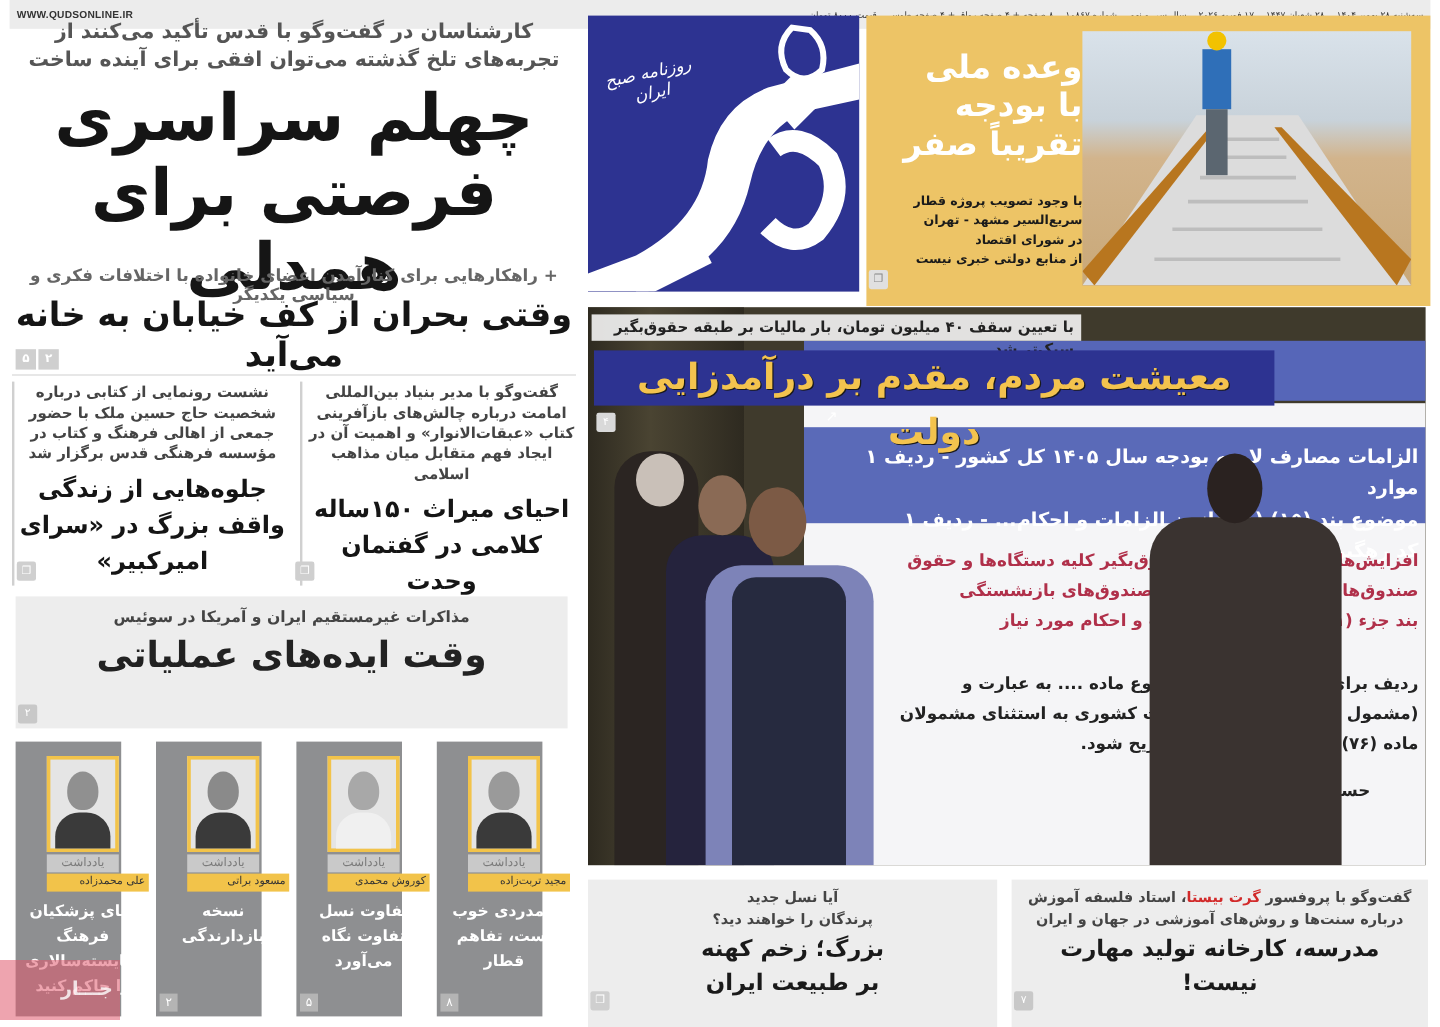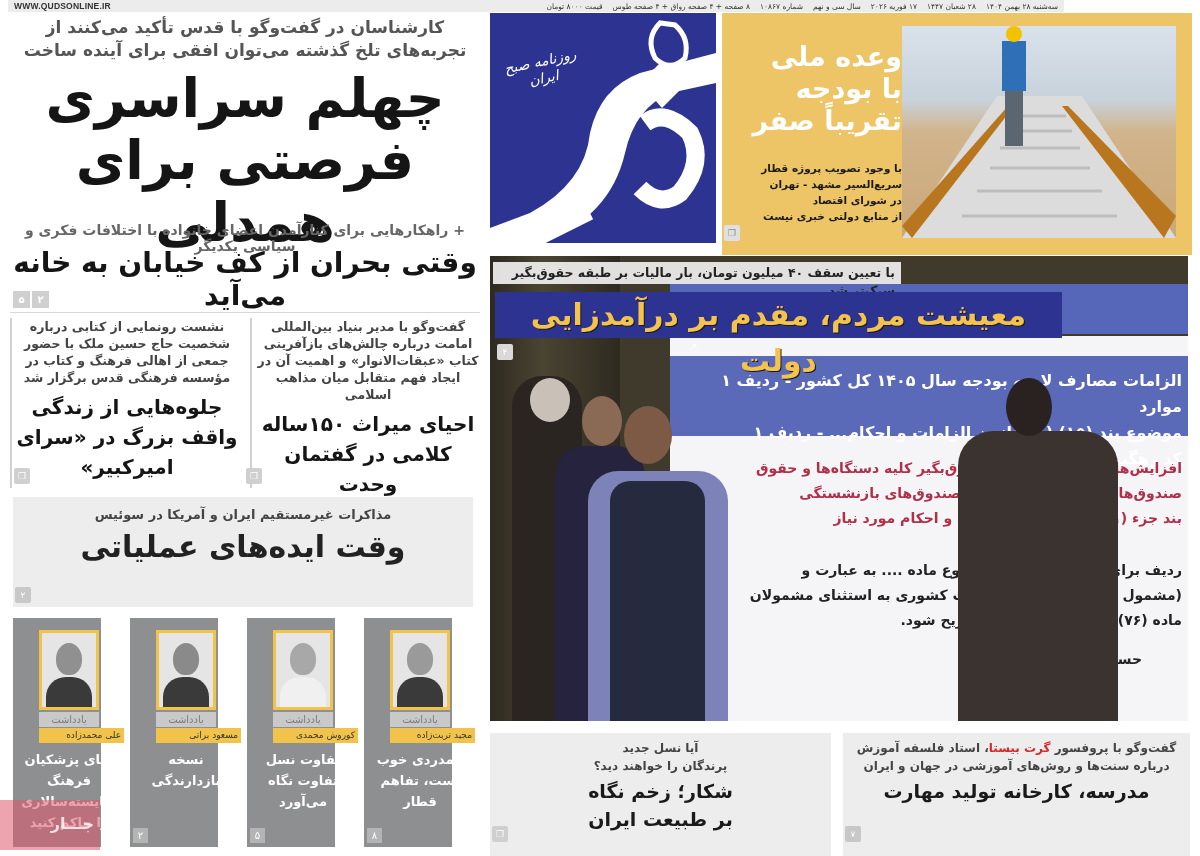--- a/index.html
+++ b/index.html
@@ -1,21 +1,21 @@
 <!DOCTYPE html>
 <html><head>
 <meta charset="utf-8">
 <style>
   * { box-sizing: border-box; margin: 0; padding: 0; }
   html, body { width: 1200px; height: 856px; overflow: hidden; background: #fff; }
   body { font-family: "DejaVu Sans", sans-serif; color: #1a1a1a; position: relative; }
   .rtl { direction: rtl; }
 
   
-  .topbar { position: absolute; left: 8px; top: 0; width: 1056px; height: 12px; background: #ececec; display: flex; justify-content: space-between; align-items: center; padding: 0 6px; font-size: 8px; color: #333; }
+  .topbar { position: absolute; left: 8px; top: 0; width: 1184px; height: 12px; background: #ececec; display: flex; justify-content: space-between; align-items: center; padding: 12px 6px; font-size: 8px; color: #333; }
   .topbar .site { font-family: "Liberation Sans", sans-serif; font-weight: bold; font-size: 8.5px; letter-spacing: 0.2px; }
   .topbar .meta { direction: rtl; display: flex; gap: 10px; font-size: 7.5px; }
 
   
   .lead-kicker { position: absolute; left: 10px; top: 16px; width: 470px; text-align: center; direction: rtl; font-size: 17px; font-weight: bold; color: #555; line-height: 23px; }
   .lead-headline { position: absolute; left: 8px; top: 68px; width: 474px; text-align: center; direction: rtl; font-size: 54px; font-weight: 900; line-height: 62px; color: #151515; letter-spacing: -1px; }
   .sub-kicker { position: absolute; left: 10px; top: 222px; width: 470px; text-align: center; direction: rtl; font-size: 14px; font-weight: bold; color: #666; }
   .sub-headline { position: absolute; left: 8px; top: 246px; width: 474px; text-align: center; direction: rtl; font-size: 28px; font-weight: 900; color: #151515; }
   .page-tags { position: absolute; left: 13px; top: 291px; display: flex; gap: 2px; }
   .page-tag { width: 17px; height: 17px; background: #cfcfcf; color: #fff; font-size: 10px; display: flex; align-items: center; justify-content: center; font-weight: bold; }
@@ -237,27 +237,28 @@
   <div class="person" style="left:516px; top:122px; width:46px; height:58px; background:#2a2220; border-radius:50%;"></div>
 </div>
 <div class="main-kicker">با تعیین سقف ۴۰ میلیون تومان، بار مالیات بر طبقه حقوق‌بگیر سبک‌تر شد</div>
 <div class="main-headline">معیشت مردم، مقدم بر درآمدزایی دولت</div>
 <div class="corner-icon" style="left:497px; top:344px; background:#d9d9d9;">۴</div>
 <div style="position:absolute; left:688px; top:340px; color:#fff; font-size:12px;">↗</div>
 
 <div class="bottom-box" style="left:490px; top:733px; width:341px;">
   <div class="kick">آیا نسل جدید</div>
   <div class="kick" style="margin-top:0;">پرندگان را خواهند دید؟</div>
-  <div class="head">شکار؛ زخم نگاه</div>
+  <div class="head">بزرگ؛ زخم کهنه</div>
   <div class="head" style="margin-top:0;">بر طبیعت ایران</div>
 </div>
 <div class="corner-icon" style="left:492px; top:826px;">❐</div>
 
 <div class="bottom-box" style="left:843px; top:733px; width:347px;">
   <div class="kick"><span>گفت‌وگو با پروفسور </span><span class="hl-red">گرت بیستا</span><span>، استاد فلسفه آموزش</span></div>
   <div class="kick" style="margin-top:0;">درباره سنت‌ها و روش‌های آموزشی در جهان و ایران</div>
   <div class="head">مدرسه، کارخانه تولید مهارت</div>
+  <div class="head" style="margin-top:0;">نیست!</div>
 </div>
 <div class="corner-icon" style="left:845px; top:826px; background:#c8c8c8;">۷</div>
 
 <div class="watermark">
   <span class="text">جـــار</span>
 </div>
 
 </body></html>

